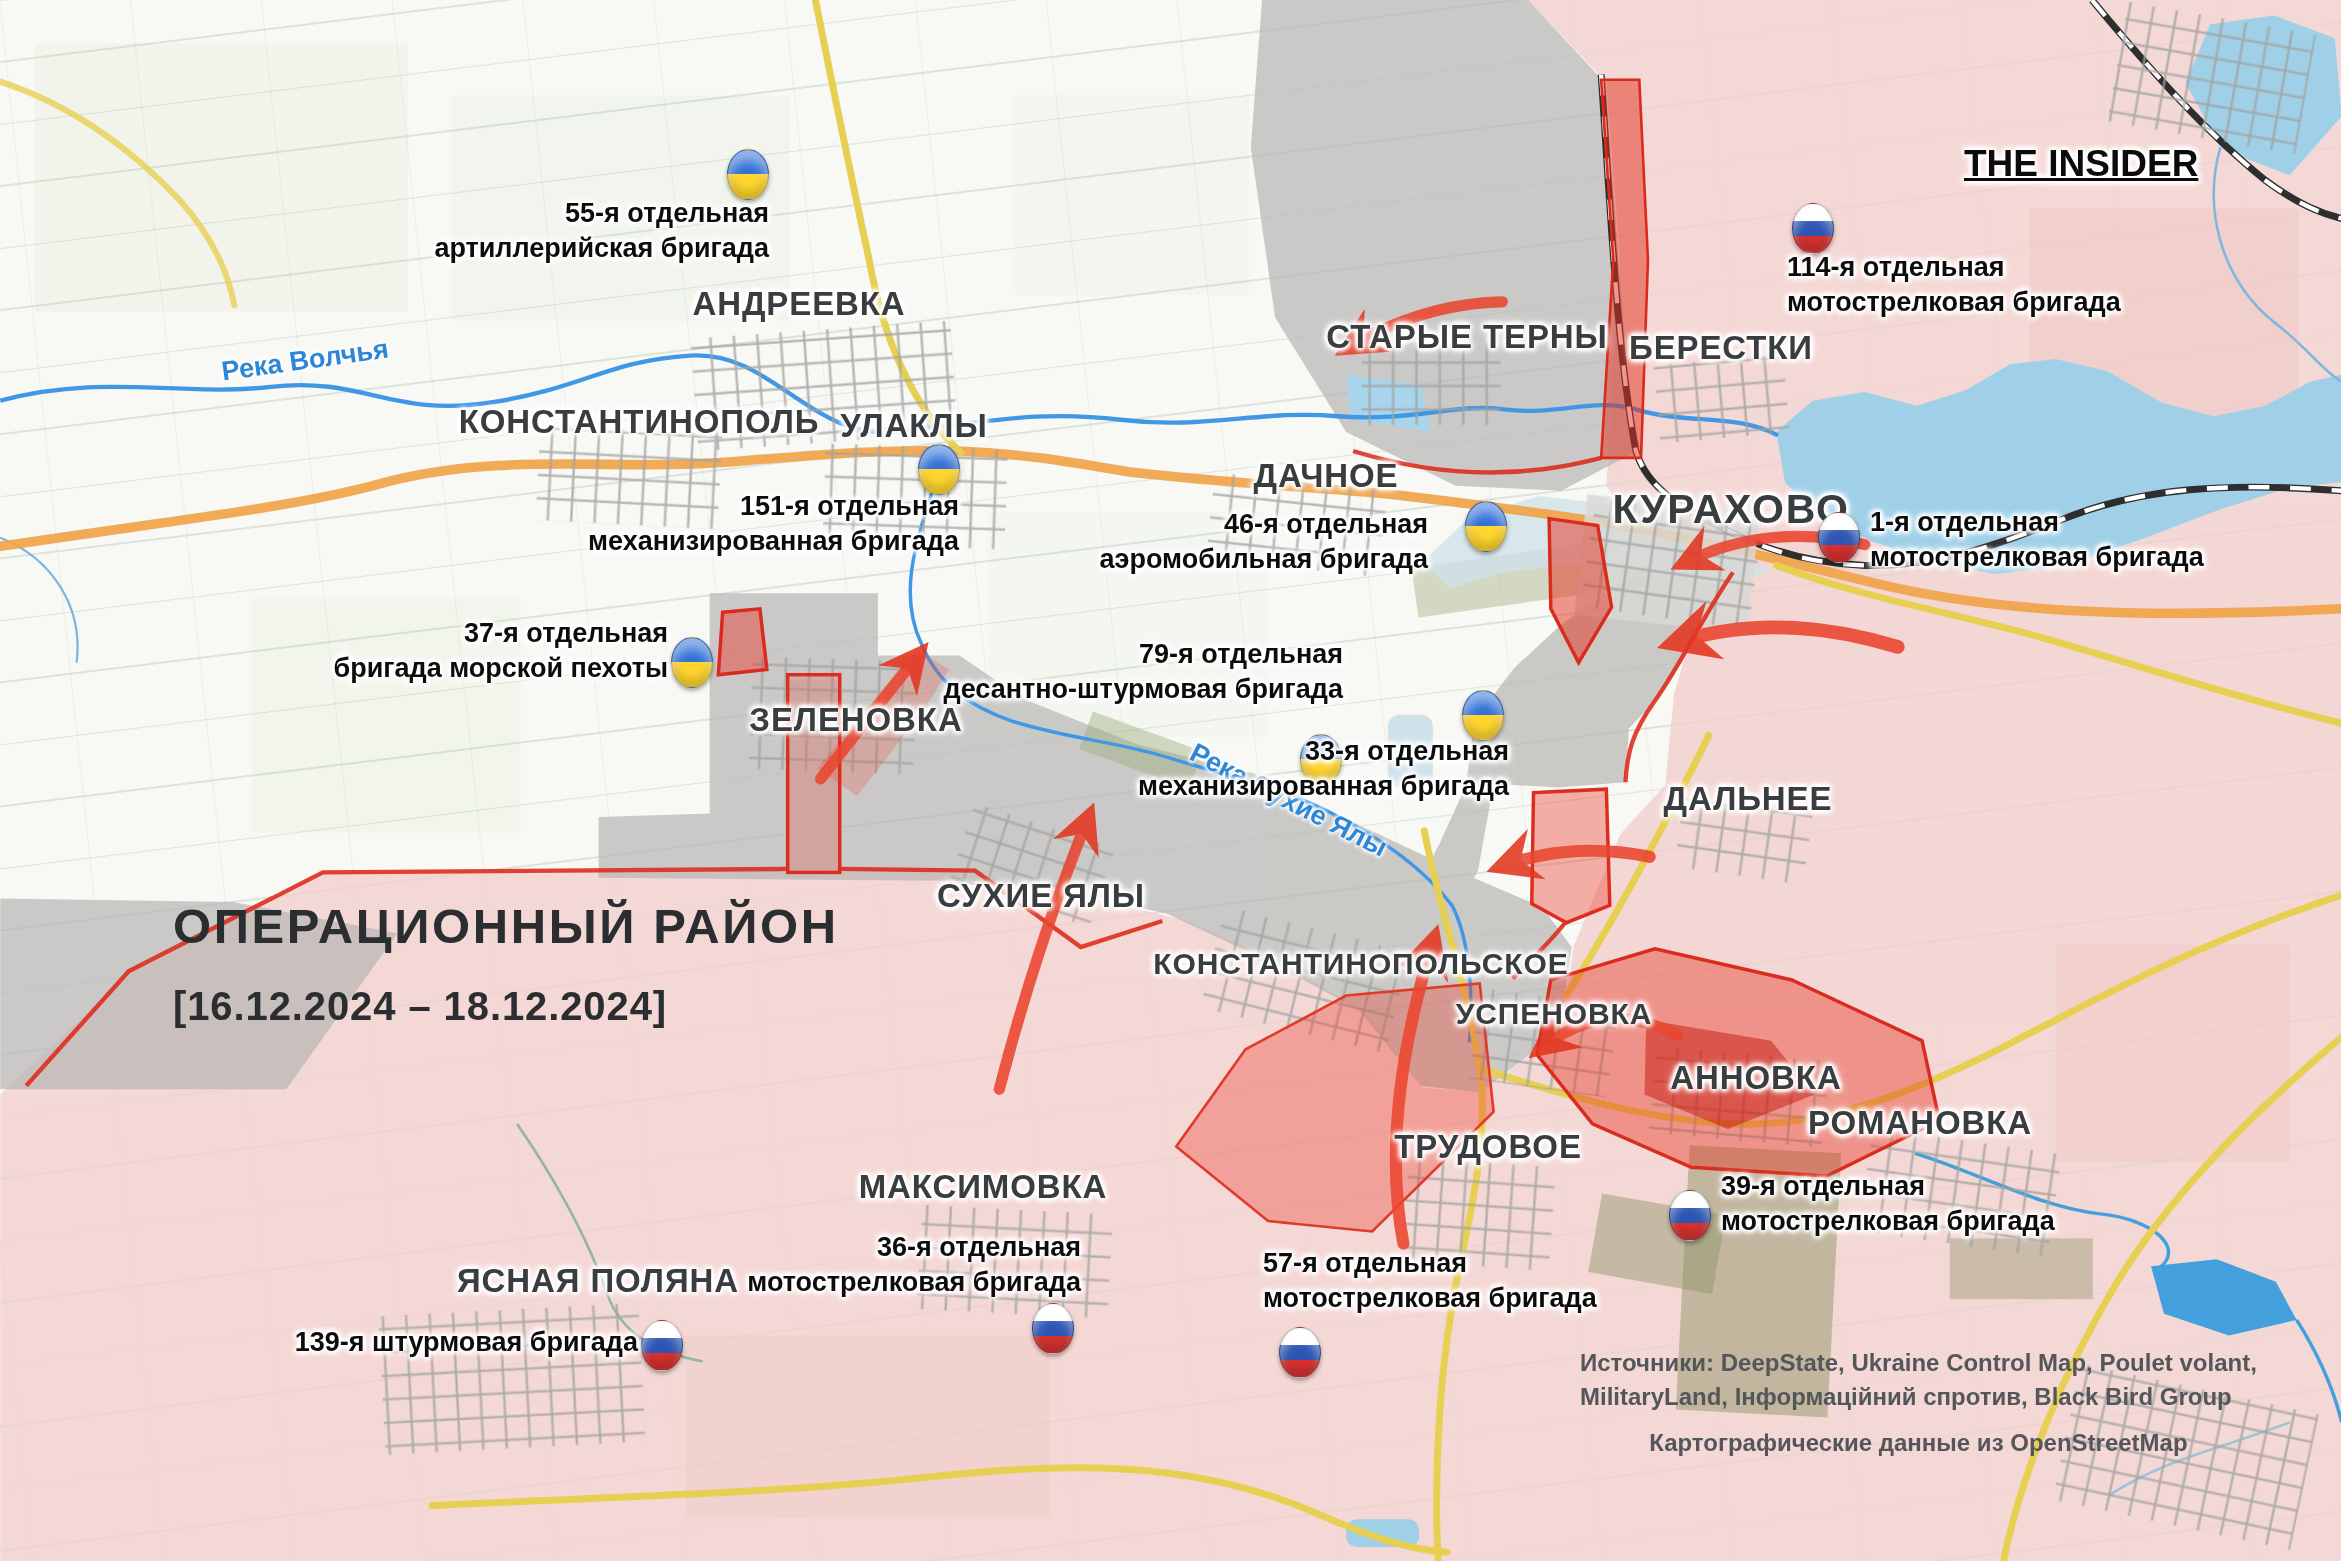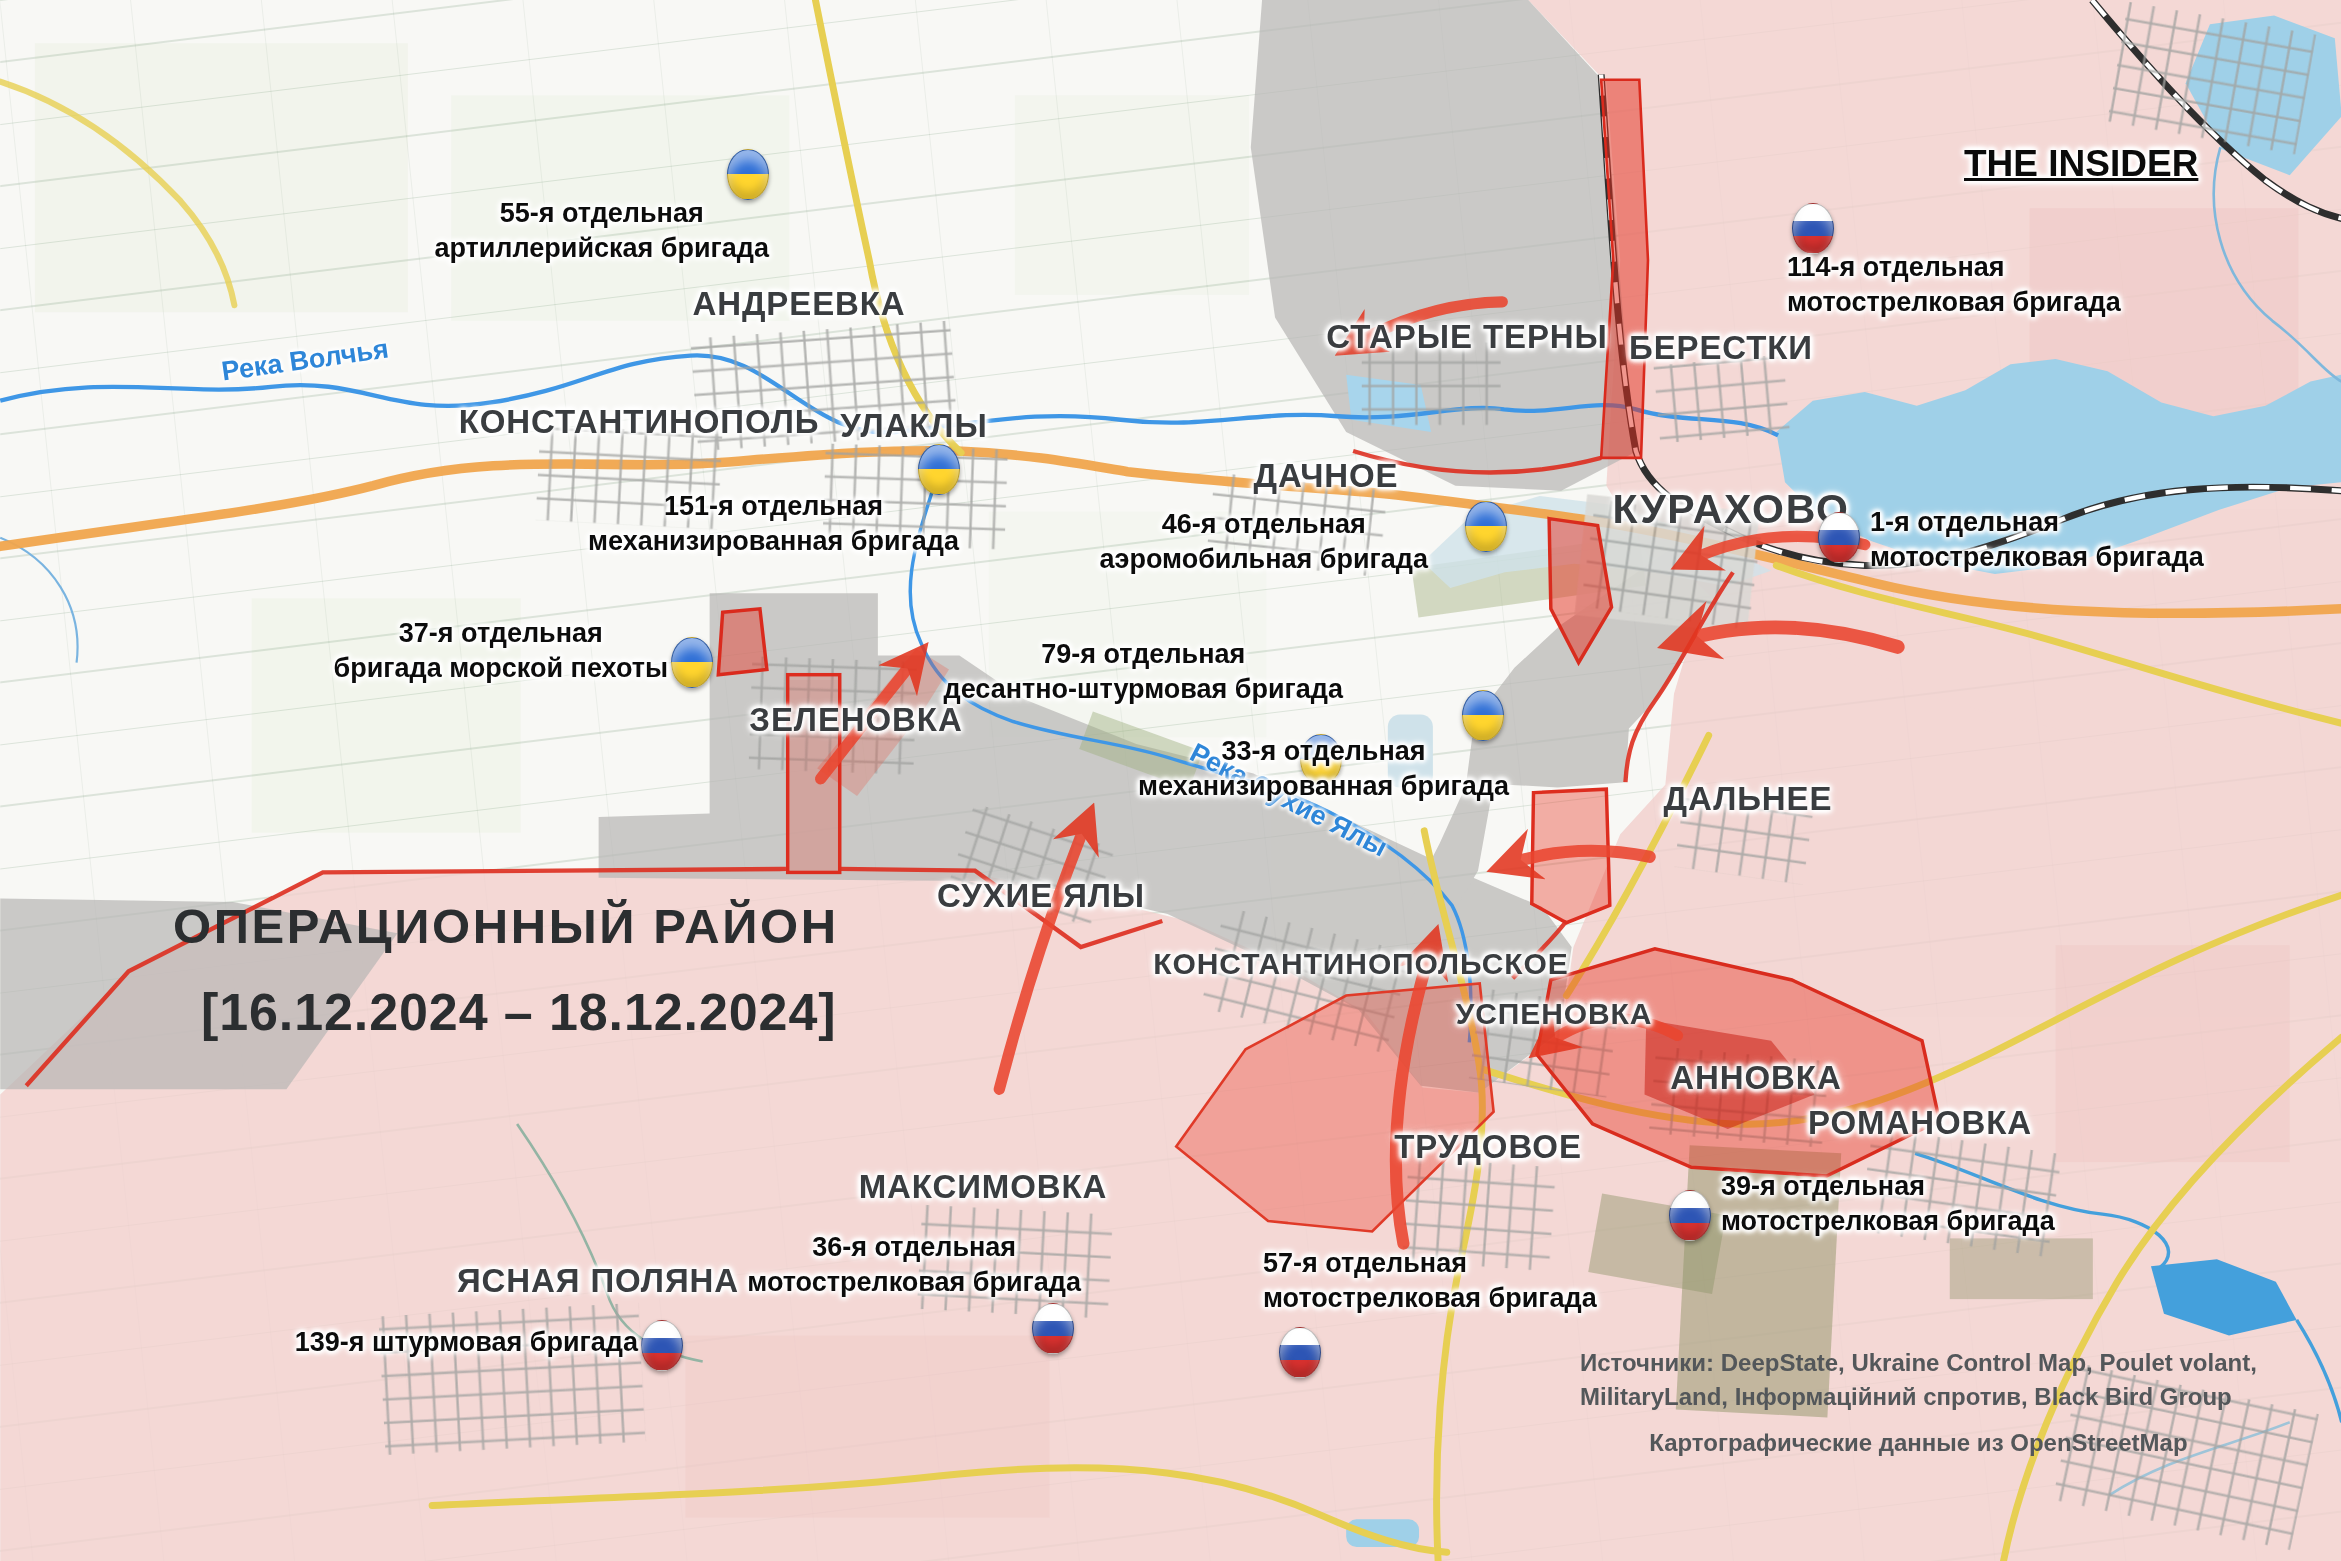--- a/index.html
+++ b/index.html
@@ -7,33 +7,33 @@
          font-family:"Liberation Sans",sans-serif;background:#f8f8f5;}
   .stage svg{position:absolute;inset:0;}
   .halo{text-shadow:0 0 6px #fff,0 0 6px #fff,0 1.7px 4.3px #fff,0 -1.7px 4.3px #fff,
         1.7px 0 4.3px #fff,-1.7px 0 4.3px #fff,0 0 10.4px #fff;}
   .town{position:absolute;font-weight:bold;font-size:33px;color:#3a3d40;
         letter-spacing:0.9px;transform:translate(-50%,-50%);white-space:nowrap;}
   .town.big{font-size:41px;letter-spacing:1.7px;padding-left:44px;}
   .town.small{font-size:30px;}
   .ulabel{position:absolute;font-weight:bold;font-size:27px;line-height:35px;
           color:#0c0c0c;white-space:nowrap;}
-  .alignR{text-align:center;}
+  .alignR{text-align:right;}
   .flag{position:absolute;width:40px;height:49px;border-radius:50%;
         border:1.7px solid rgba(50,50,50,.35);
         box-shadow:0 2.6px 4.3px rgba(0,0,0,.35),inset 0 10.4px 10.4px rgba(255,255,255,.5),
         inset 0 -7.8px 8.7px rgba(0,0,0,.18);}
   .flag.ua{background:linear-gradient(180deg,#2f6fd6 0 50%,#ffd52e 50% 100%);}
   .flag.ru{background:linear-gradient(180deg,#fff 0 34%,#2d55b5 34% 66%,#d8312f 66% 100%);}
   .riverlabel{position:absolute;color:#2e86d8;font-weight:bold;font-size:27px;
               white-space:nowrap;text-shadow:0 0 5.2px #fff,0 0 5.2px #fff,0 1.7px 3.5px #fff,0 -1.7px 3.5px #fff;}
   .title{position:absolute;left:173px;top:902px;line-height:1;}
   .title .t1{font-size:59px;font-weight:800;color:#f13b2c;letter-spacing:0.9px;margin-bottom:19px;}
   .title .t2{font-size:49px;font-weight:800;color:#2b2e30;letter-spacing:2.6px;margin-bottom:35px;}
-  .title .t3{font-size:52px;font-weight:bold;color:#2b2e30;letter-spacing:0.9px;margin-left:28px;}
+  .title .t3{font-size:40px;font-weight:bold;color:#2b2e30;letter-spacing:0.9px;}
   .logo{position:absolute;left:1964px;top:143px;font-size:37px;font-weight:900;
         color:#0b0b0b;letter-spacing:0;text-decoration:underline;}
   .sources{position:absolute;left:1580px;top:1346px;font-size:24px;line-height:34px;
            color:#53575a;font-weight:bold;}
   .sources .gap{margin-top:12px;text-align:center;}
 </style>
 </head>
 <body>
 
 <div class="stage">

